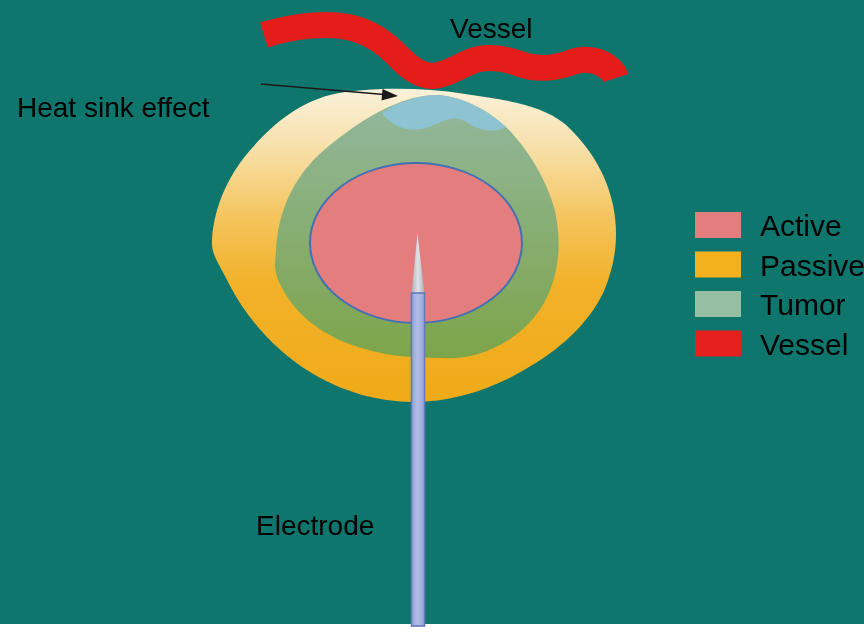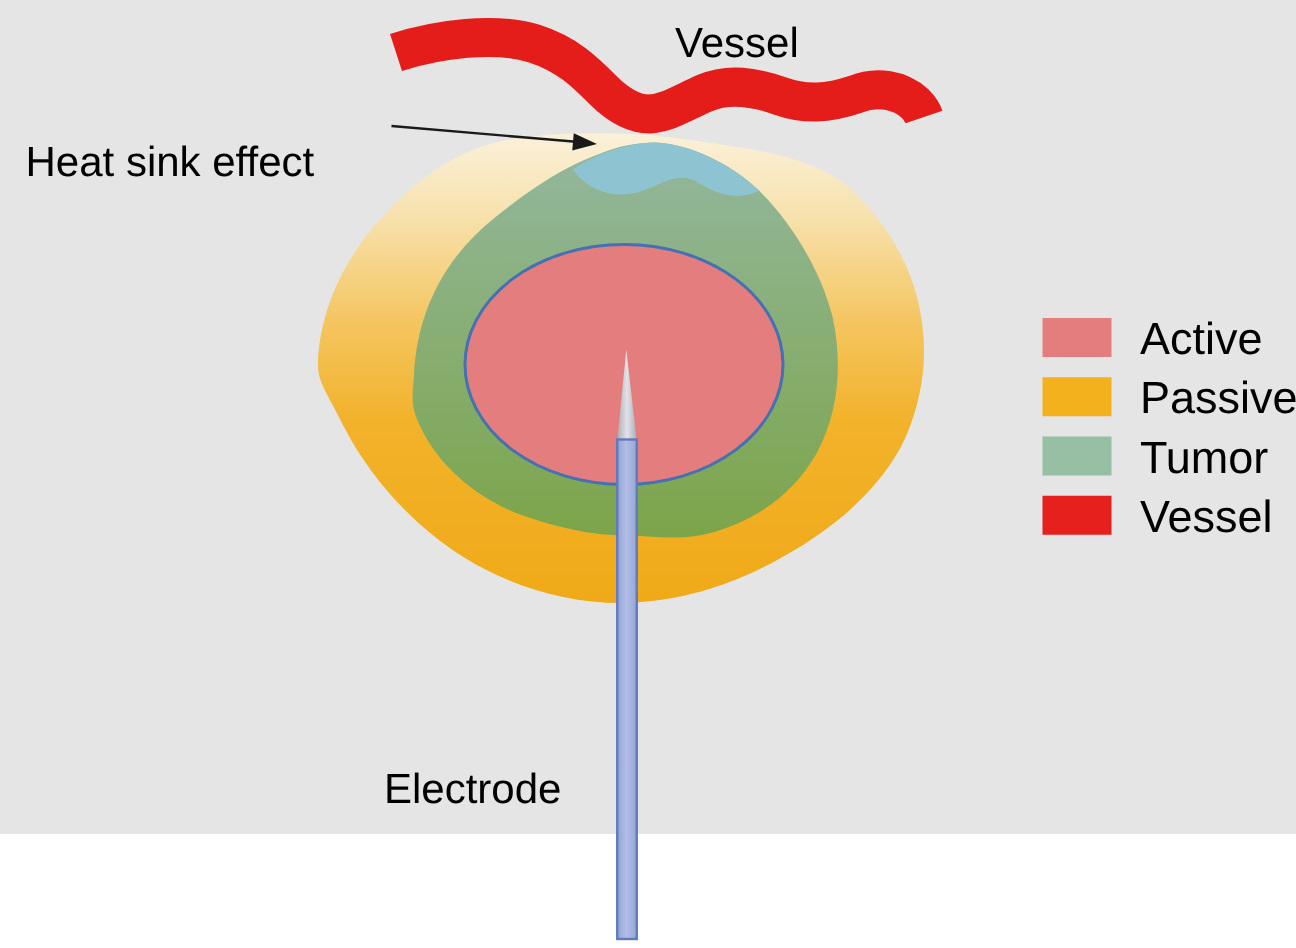--- a/index.html
+++ b/index.html
@@ -7,22 +7,22 @@
     padding: 0;
     background: #ffffff;
     width: 864px;
     height: 632px;
     overflow: hidden;
     font-family: "Liberation Sans", sans-serif;
   }
   #figure-wrap {
     position: relative;
     width: 864px;
-    height: 556px;
-    background: #e5e5e5;
+    height: 624px;
+    background: #0f766e;
   }
   svg text {
     fill: #000000;
     font-family: "Liberation Sans", sans-serif;
   }
   .diagram-label { font-size: 28px; }
   .legend-label  { font-size: 30px; }
 </style>
 </head>
 <body>

